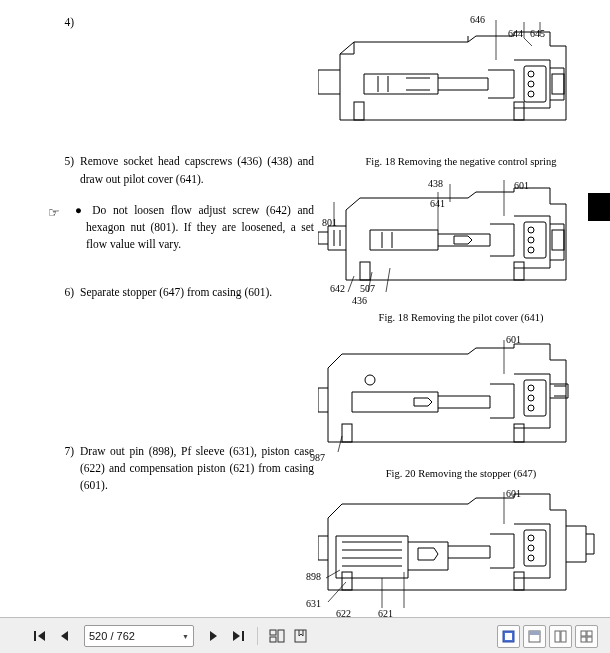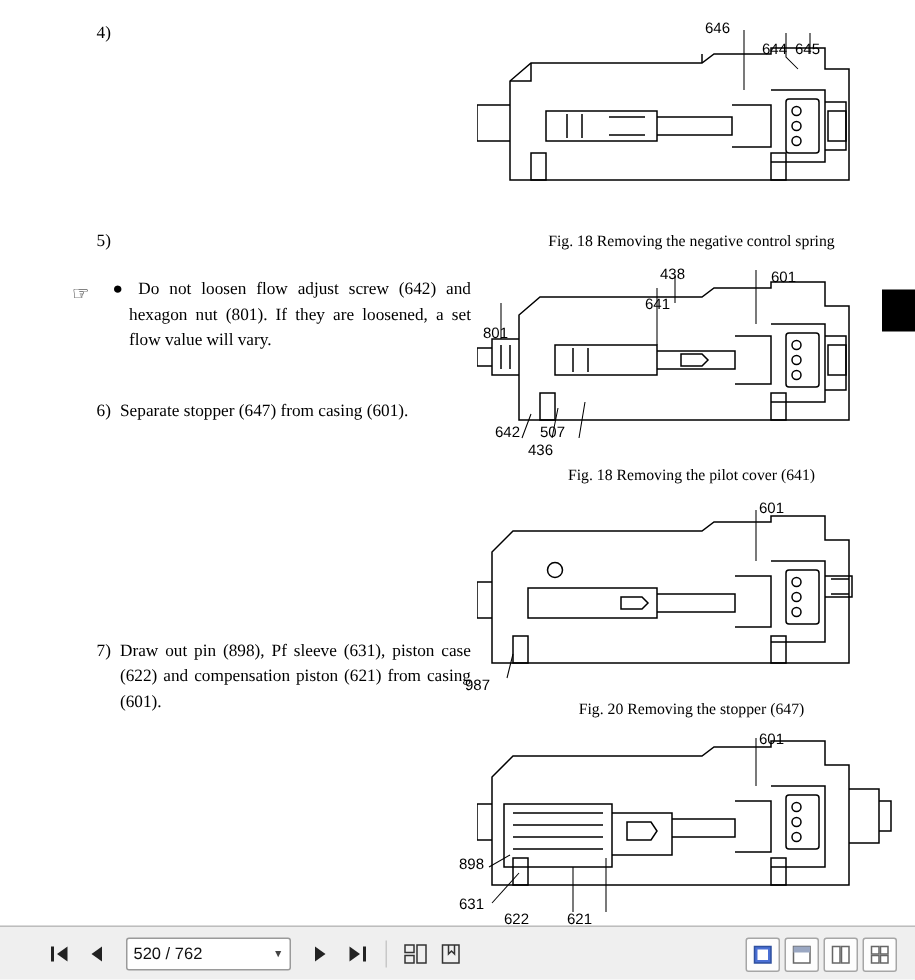--- a/index.html
+++ b/index.html
@@ -44,21 +44,21 @@
   .figcap{
     position:absolute;
     font-size:10.5px;
     text-align:center;
     color:#000;
     white-space:nowrap;
   }
   .lbl{
     position:absolute;
     font-size:10px;
-    font-family:Liberation Sans, sans-serif;
+    font-family:Liberation Serif, serif;
     color:#000;
     white-space:nowrap;
     text-align:center;
   }
   .blackbox{
     position:absolute;right:0;top:193px;width:22px;height:28px;background:#000;
   }
   
   .toolbar{
     position:absolute;left:0;top:617px;width:610px;height:36px;
@@ -99,20 +99,21 @@
   <div class="textcol">
 
     <div class="step">
       <div class="num">4)</div>
     </div>
 
     <div style="height:108px"></div>
 
     <div class="step">
       <div class="num">5)</div>
+      <div class="body">Remove socket head capscrews (436) (438) and draw out pilot cover (641).</div>
     </div>
 
     <div class="note">
       <span class="hand">☞</span>
       <p>● Do not loosen flow adjust screw (642) and hexagon nut (801). If they are loosened, a set flow value will vary.</p>
     </div>
 
     <div style="height:28px"></div>
 
     <div class="step">
@@ -189,21 +190,21 @@
       </g>
       <g stroke="#000" stroke-width="0.7" fill="none">
         <path d="M132 4 L132 22"></path>
         <path d="M120 12 L120 50"></path>
         <path d="M16 22 L16 46"></path>
         <path d="M30 112 L36 96 M50 112 L54 92 M68 112 L72 88"></path>
         <path d="M186 0 L186 36"></path>
       </g>
     </svg>
   </div>
-  <div class="lbl" style="left:440px;top:178px;">438</div>
+  <div class="lbl" style="left:428px;top:178px;">438</div>
   <div class="lbl" style="left:514px;top:180px;">601</div>
   <div class="lbl" style="left:430px;top:198px;">641</div>
   <div class="lbl" style="left:322px;top:217px;">801</div>
   <div class="lbl" style="left:330px;top:283px;">642</div>
   <div class="lbl" style="left:360px;top:283px;">507</div>
   <div class="lbl" style="left:352px;top:295px;">436</div>
   <div class="figcap" style="left:330px;top:312px;width:262px;">Fig. 18   Removing the pilot cover (641)</div>
 
   <div class="fig" style="left:318px;top:340px;width:282px;height:118px;">
     <svg width="282" height="118" viewBox="0 0 282 118">

